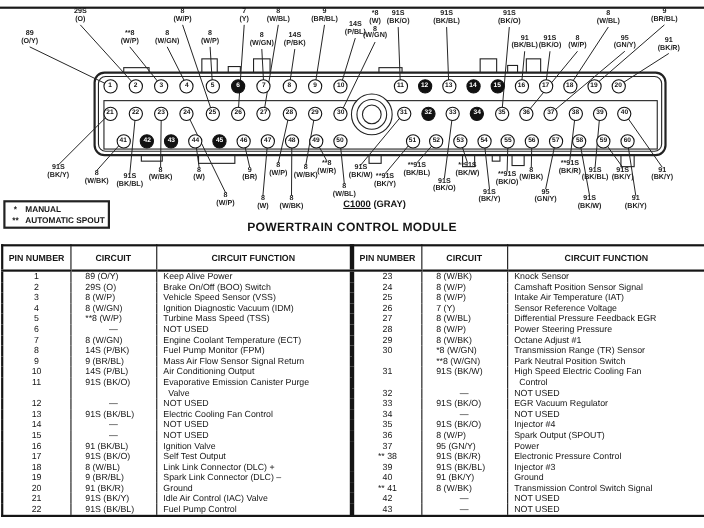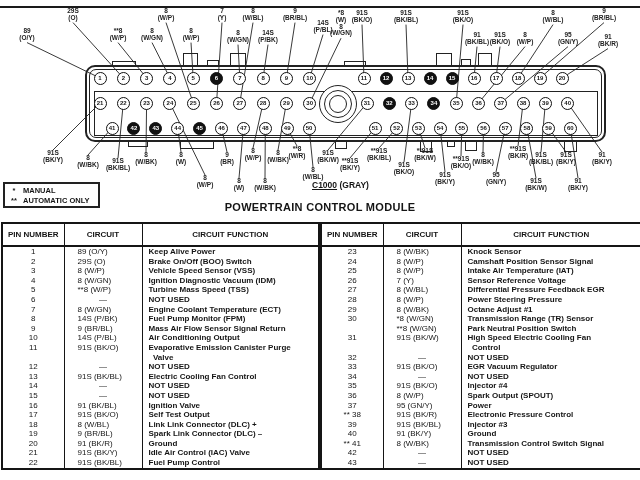--- a/index.html
+++ b/index.html
@@ -31,21 +31,21 @@
       font-weight:bold;font-size:11px;letter-spacing:.3px;z-index:7;}
   
   .tables{position:absolute;left:1px;top:222px;display:flex;z-index:8;background:#fff;}
   table{border-collapse:collapse;table-layout:fixed;border:2px solid #151515;}
   th{border-bottom:2.5px solid #151515;font-size:8px;height:21px;padding:0;text-align:center;}
   th+th,td+td{border-left:1.5px solid #151515;}
   td{font-size:8px;line-height:9.6px;vertical-align:top;padding:0;white-space:pre-line;}
   td.pin-cell{text-align:center;}
   td.circuit-cell{padding-left:13px;}
   td.circuit-cell.dash{padding-left:0;text-align:center;}
-  td.function-cell{padding-left:6px;font-weight:bold;}
+  td.function-cell{padding-left:6px;}
 </style>
 </head>
 <body>
 
 <div class="top-rule"></div>
 
 <div id="diagram">
 
   <div class="tab" style="left:112px;top:61px;width:24px;height:6px;"></div>
   <div class="tab" style="left:183px;top:53px;width:15px;height:14px;"></div>
@@ -296,21 +296,21 @@
     </div>
 </div>
 
 <div class="legend">
   <div class="legend-row">
     <span class="legend-sym">*</span>
     <span>MANUAL</span>
   </div>
   <div class="legend-row">
     <span class="legend-sym">**</span>
-    <span>AUTOMATIC ONLY</span>
+    <span>AUTOMATIC SPOUT</span>
   </div>
 </div>
 
 <div class="c1000">
   <span class="u">C1000</span>
   <span>(GRAY)</span>
 </div>
 
 <div class="title">POWERTRAIN CONTROL MODULE</div>
 

